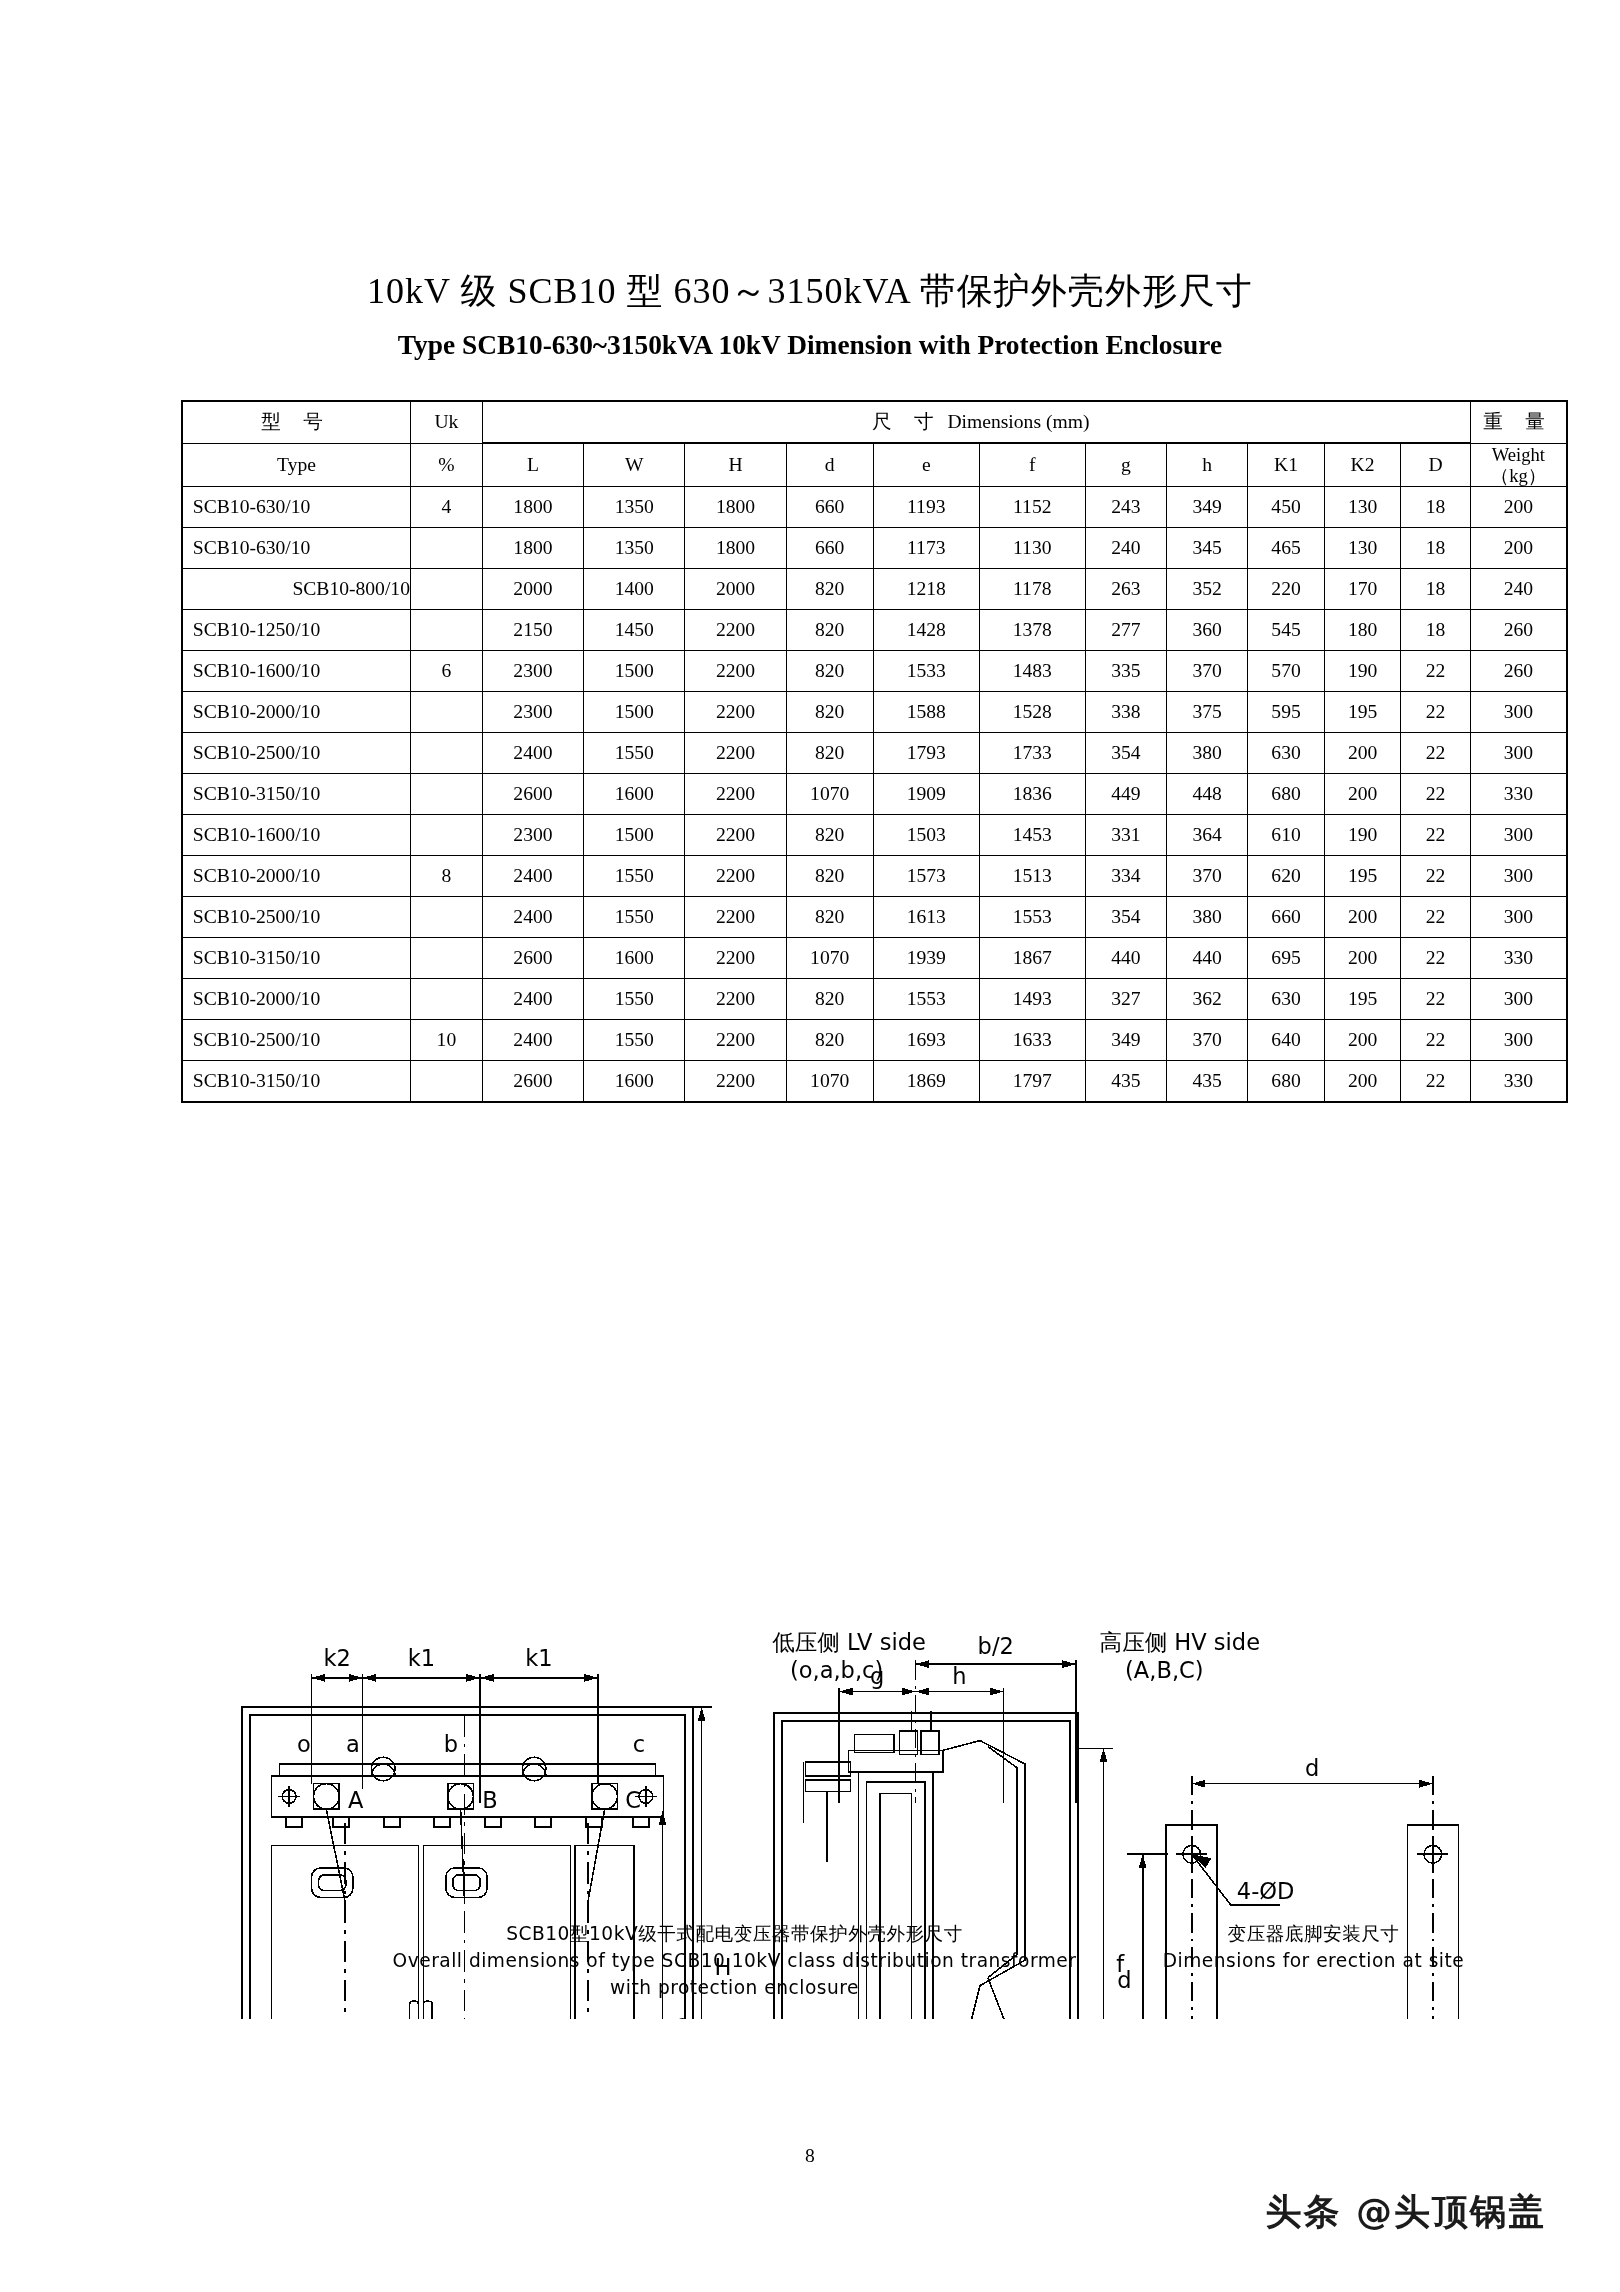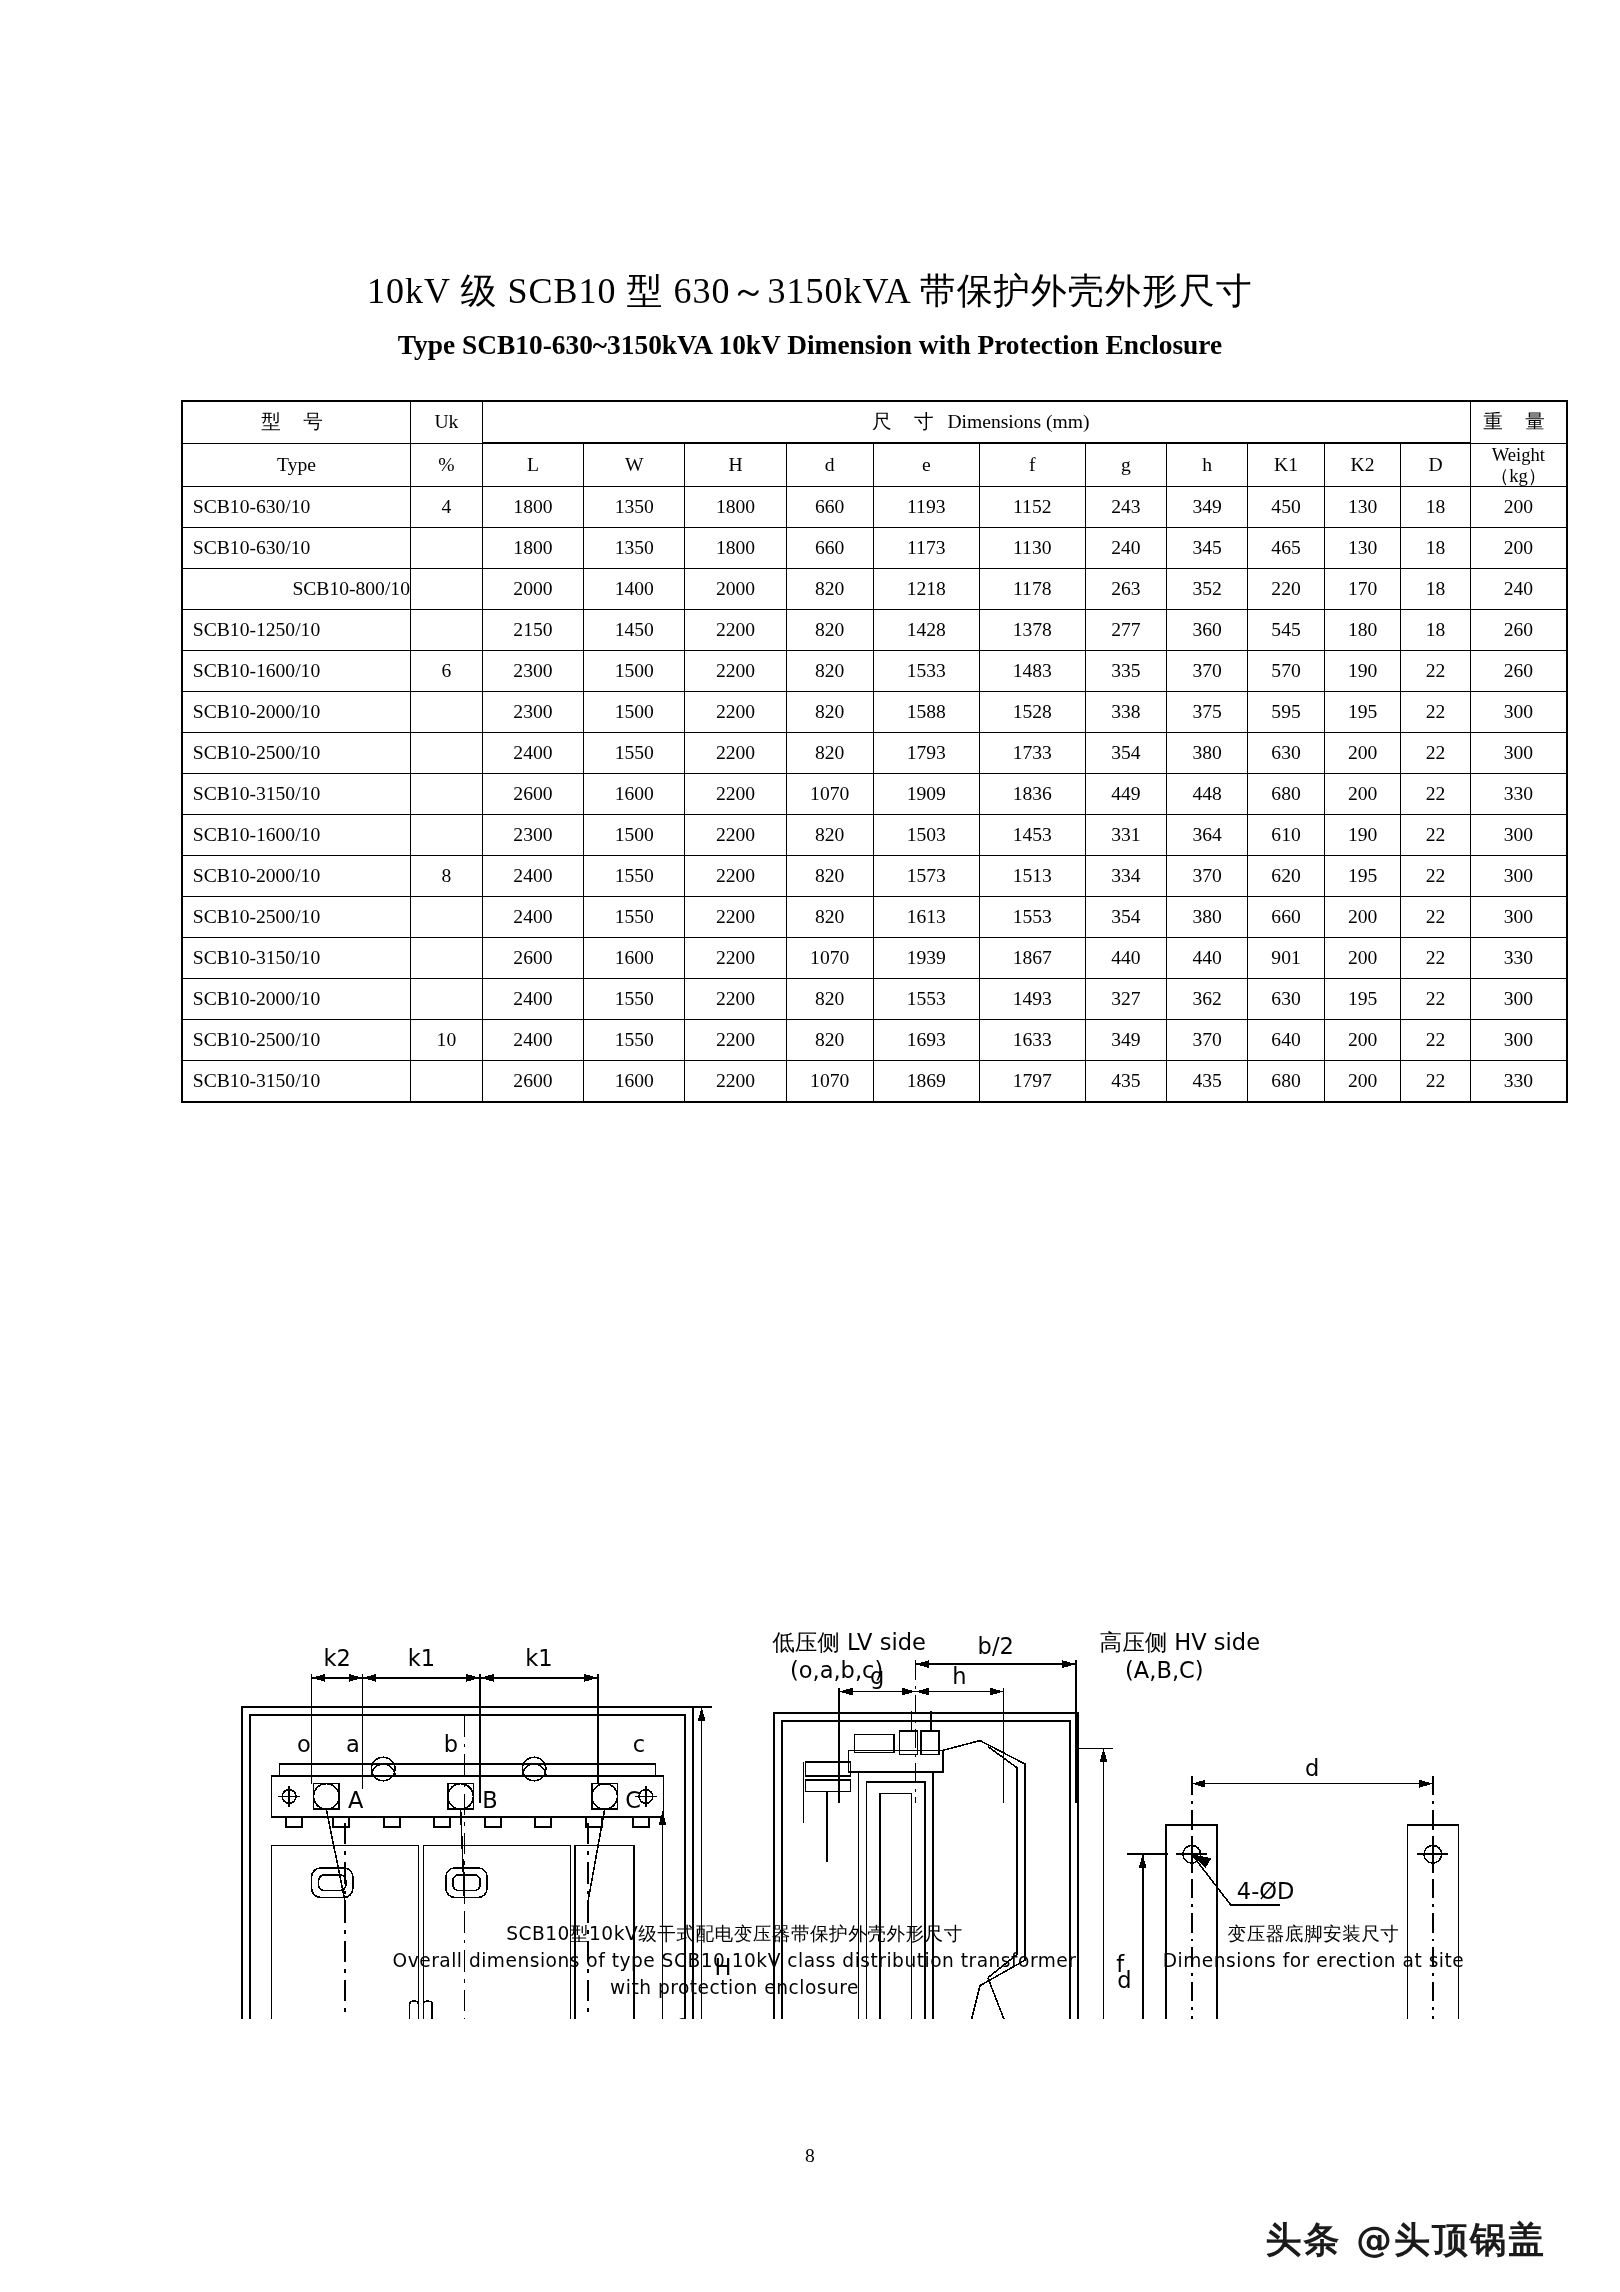--- a/index.html
+++ b/index.html
@@ -51,21 +51,21 @@
        font-family:"DejaVu Sans", sans-serif;letter-spacing:0.5px;}
   .cap1{left:323px;top:1921px;width:823px;}
   .cap2{left:1098px;top:1921px;width:431px;}
 
   
   .pageno{position:absolute;left:0;right:0;top:2145px;text-align:center;
           font-size:19.6px;font-family:"Liberation Serif",serif;}
   .watermark{position:absolute;right:74px;top:2188px;font-size:36px;
              font-weight:bold;color:#1b1b1b;
              font-family:"DejaVu Sans",sans-serif;letter-spacing:2px;
-             white-space:nowrap;margin-top:28px;}
+             white-space:nowrap;}
 </style>
 </head>
 <body>
 
 <div class="page">
 
   <div class="title-cn">10kV 级 SCB10 型 630～3150kVA 带保护外壳外形尺寸</div>
   <div class="title-en">Type SCB10-630~3150kVA 10kV Dimension with Protection Enclosure</div>
 
   <div class="tbl-wrap">
@@ -295,21 +295,21 @@
             <td class="c-type" style="text-align: left; padding-left: 9.8px;">SCB10-3150/10</td>
             <td class="c-uk" style="border-bottom: 1px solid rgb(0, 0, 0);"></td>
             <td>2600</td>
             <td>1600</td>
             <td>2200</td>
             <td>1070</td>
             <td>1939</td>
             <td>1867</td>
             <td>440</td>
             <td>440</td>
-            <td>901</td>
+            <td>695</td>
             <td>200</td>
             <td>22</td>
             <td class="c-wt">330</td>
           </tr>
           <tr>
             <td class="c-type" style="text-align: left; padding-left: 9.8px;">SCB10-2000/10</td>
             <td class="c-uk"></td>
             <td>2400</td>
             <td>1550</td>
             <td>2200</td>

